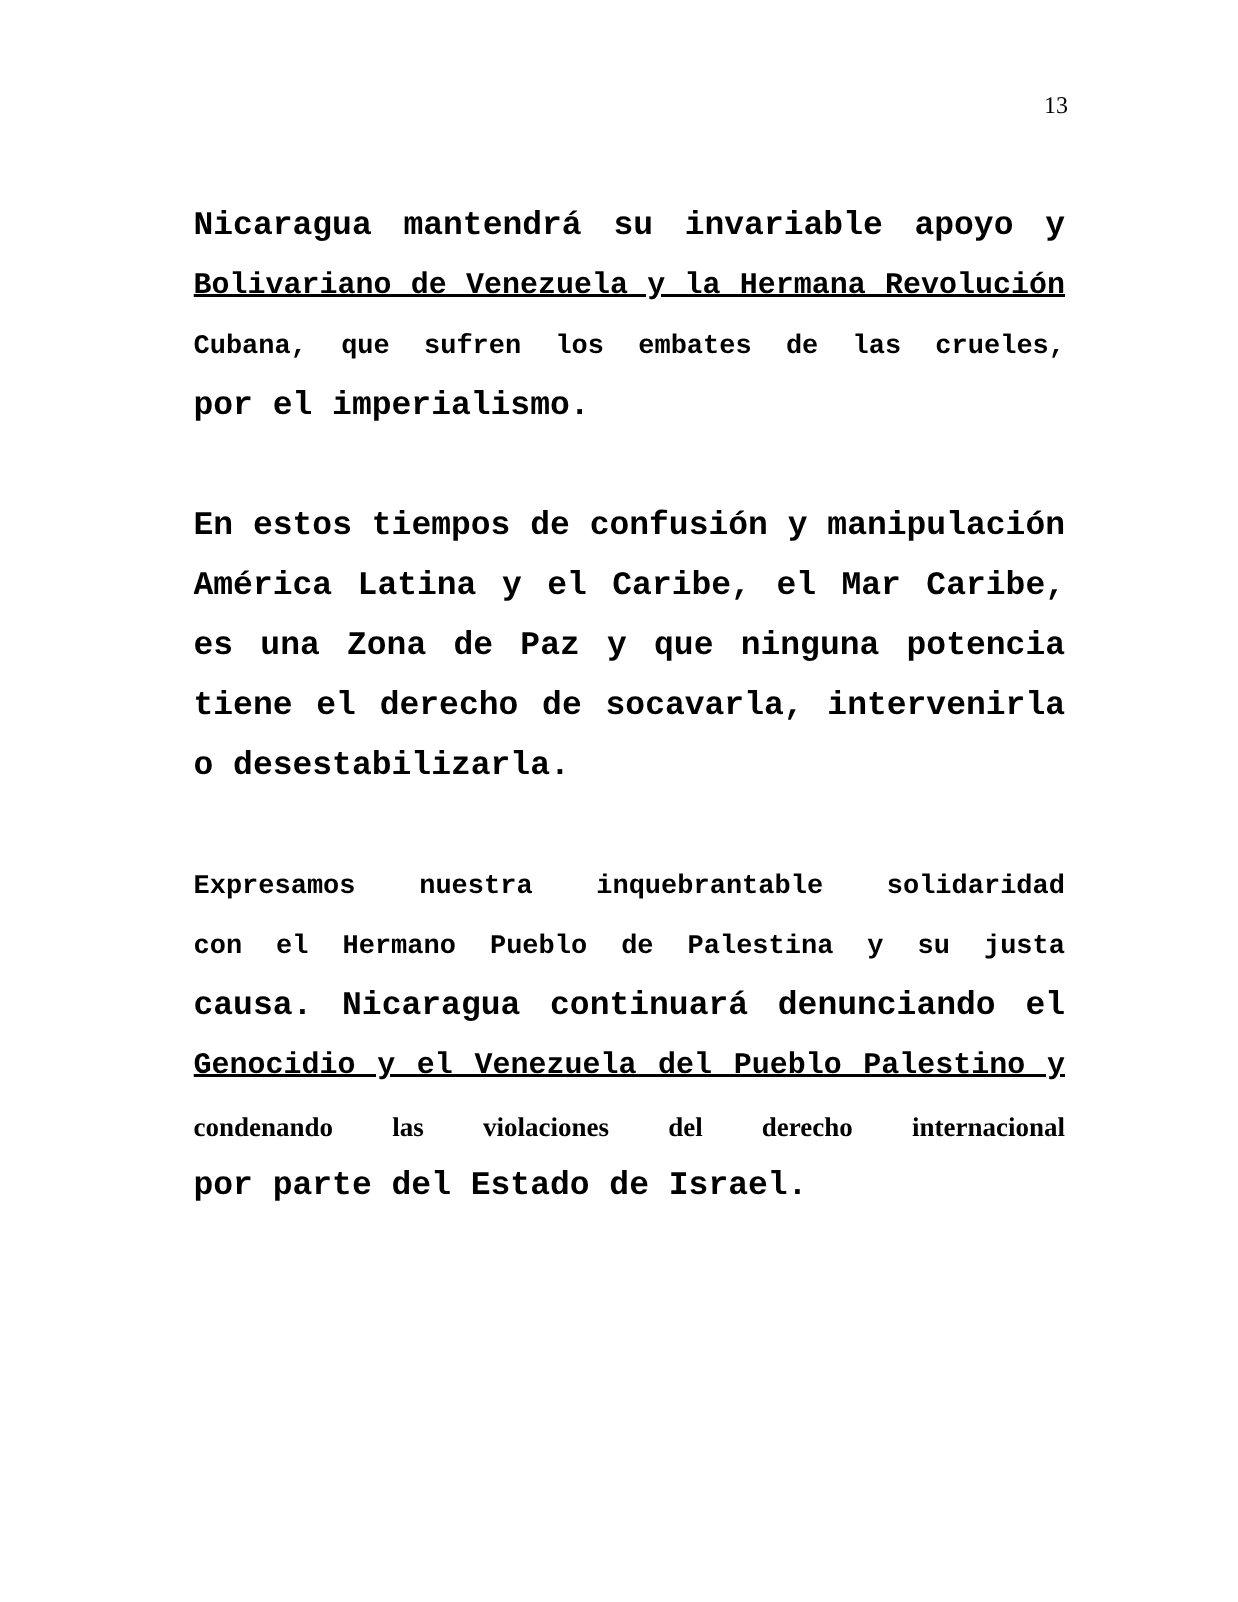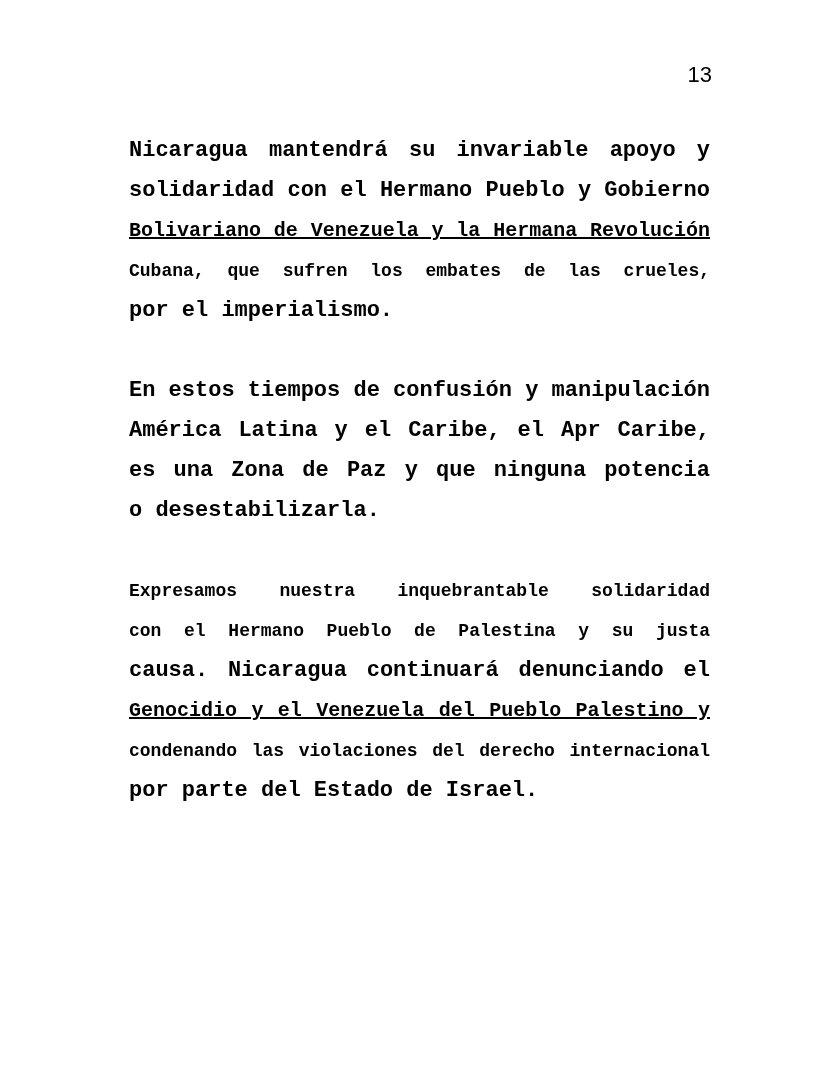--- a/index.html
+++ b/index.html
@@ -12,22 +12,22 @@
     width: 825px;
     height: 1068px;
     background: #ffffff;
     color: #000000;
     overflow: hidden;
   }
   .page-number {
     position: absolute;
     top: 62px;
     right: 113px;
-    font-family: Liberation Sans, sans-serif;
-    font-size: 22px;
+    font-family: Liberation Serif, serif;
+    font-size: 16px;
     color: #000000;
   }
   .body-text {
     position: absolute;
     left: 115px;
     top: 131px;
     width: 595px;
     font-family: "Liberation Mono", "DejaVu Sans Mono", monospace;
     font-weight: 700;
     color: #000000;
@@ -39,47 +39,47 @@
     height: 40px;
     overflow: hidden;
     text-align: justify;
     text-align-last: justify;
     white-space: normal;
   }
   
   .n  { font-size: 22px; }
   .m  { font-size: 18px; }
   .t  { font-size: 20px; text-decoration: underline; }
-  .xt { font-size: 18px; }
+  .xt { font-size: 18px; font-family: Liberation Serif, serif; }
   .last {
     text-align: right;
     text-align-last: left;
   }
 </style>
 </head>
 <body>
 
 <div class="page">
 
   <div class="page-number">13</div>
 
   <div class="body-text">
 
     <div class="paragraph">
       <div class="line n">Nicaragua mantendrá su invariable apoyo y</div>
-      <div class="line n">solidaridad con el Hermano Pueblo y Gobierno</div>
       <div class="line t">Bolivariano de Venezuela y la Hermana Revolución</div>
       <div class="line m">Cubana, que sufren los embates de las crueles,</div>
       <div class="line n last">por el imperialismo.</div>
     </div>
 
     <div class="paragraph">
       <div class="line n">En estos tiempos de confusión y manipulación</div>
-      <div class="line n">América Latina y el Caribe, el Apr Caribe,</div>
+      <div class="line n">América Latina y el Caribe, el Mar Caribe,</div>
       <div class="line n">es una Zona de Paz y que ninguna potencia</div>
+      <div class="line n">tiene el derecho de socavarla, intervenirla</div>
       <div class="line n last">o desestabilizarla.</div>
     </div>
 
     <div class="paragraph">
       <div class="line m">Expresamos nuestra inquebrantable solidaridad</div>
       <div class="line m">con el Hermano Pueblo de Palestina y su justa</div>
       <div class="line n">causa. Nicaragua continuará denunciando el</div>
       <div class="line t">Genocidio y el Venezuela del Pueblo Palestino y</div>
       <div class="line xt">condenando las violaciones del derecho internacional</div>
       <div class="line n last">por parte del Estado de Israel.</div>

